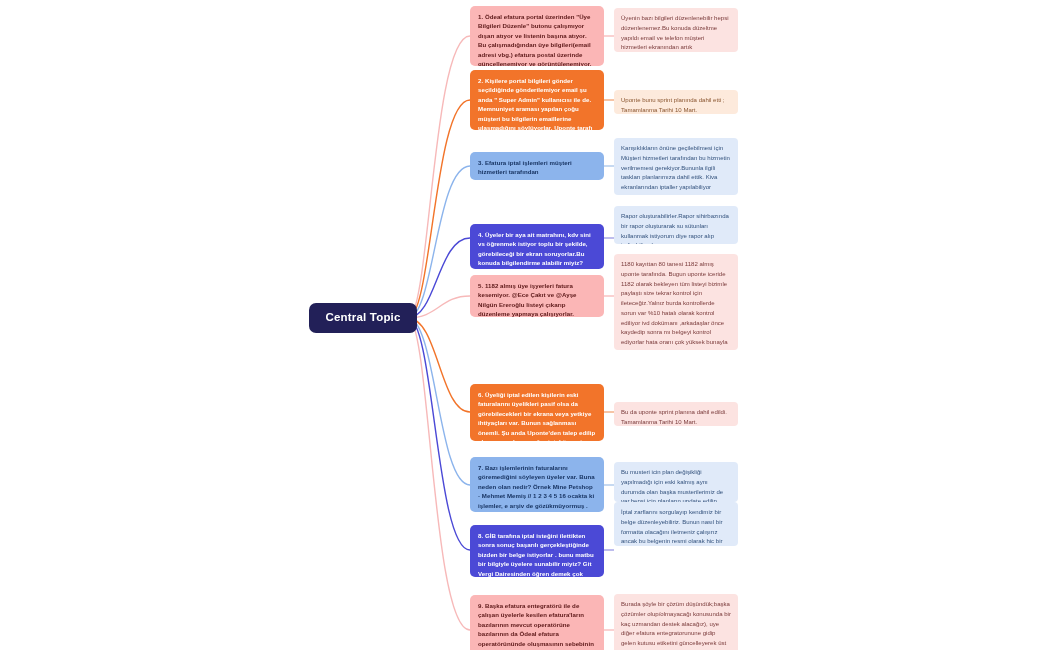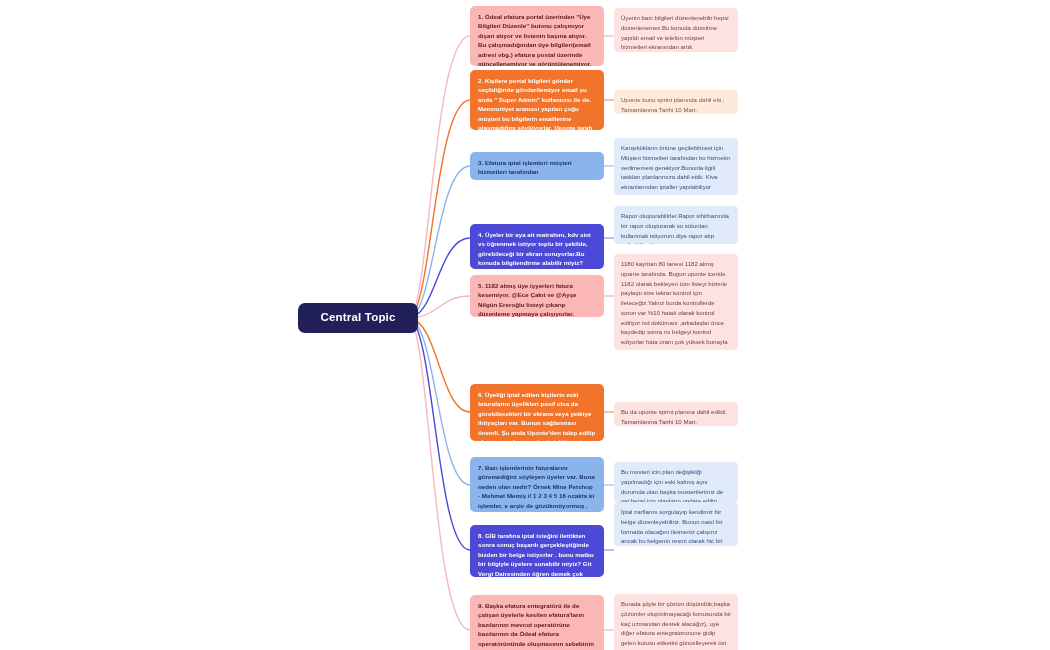--- a/index.html
+++ b/index.html
@@ -106,21 +106,21 @@
     <path d="M604,100 L614,100" fill="none" stroke="#f2a574" stroke-width="1.3"></path>
     <path d="M604,166 L614,166" fill="none" stroke="#a8c5ea" stroke-width="1.3"></path>
     <path d="M604,238 L614,238" fill="none" stroke="#9b9ae4" stroke-width="1.3"></path>
     <path d="M604,296 L614,296" fill="none" stroke="#f7b9b9" stroke-width="1.3"></path>
     <path d="M604,412 L614,412" fill="none" stroke="#f2a574" stroke-width="1.3"></path>
     <path d="M604,485 L614,485" fill="none" stroke="#a8c5ea" stroke-width="1.3"></path>
     <path d="M604,550 L614,550" fill="none" stroke="#9b9ae4" stroke-width="1.3"></path>
     <path d="M604,630 L614,630" fill="none" stroke="#f7b9b9" stroke-width="1.3"></path>
   </svg>
 
-  <div class="central" style="left:298px; top:303px; width:120px; height:30px;">Central Topic</div>
+  <div class="central" style="left:309px; top:303px; width:108px; height:30px;">Central Topic</div>
 
   <div class="node c-pink" style="left:470px; top:6px; width:134px; height:60px;">1. Ödeal efatura portal üzerinden "Üye Bilgileri Düzenle" butonu çalışmıyor dışarı atıyor ve listenin başına atıyor. Bu çalışmadığından üye bilgileri(email adresi vbg.) efatura postal üzerinde güncellenemiyor ve görüntülenemiyor.</div>
   <div class="note n-pink" style="left:614px; top:8px; width:124px; height:44px;">Üyenin bazı bilgileri düzenlenebilir hepsi düzenlenemez.Bu konuda düzeltme yapıldı email ve telefon müşteri hizmetleri ekranından artık düzenlenebiliyor.</div>
 
   <div class="node c-orange" style="left:470px; top:70px; width:134px; height:60px;">2. Kişilere portal bilgileri gönder seçildiğinde gönderilemiyor email şu anda " Super Admin" kullanıcısı ile de. Memnuniyet araması yapılan çoğu müşteri bu bilgilerin emaillerine ulaşmadığını söylüyorlar. Uponte tarafı "Mail limitinizi kontrol edin" dönüşü yapıyor bize.</div>
   <div class="note n-orange" style="left:614px; top:90px; width:124px; height:24px;">Uponte bunu sprint planında dahil etti ; Tamamlanma Tarihi 10 Mart.</div>
 
   <div class="node c-ltblue" style="left:470px; top:152px; width:134px; height:28px;">3. Efatura iptal işlemleri müşteri hizmetleri tarafından gerçekleştirilemiyor.</div>
   <div class="note n-ltblue" style="left:614px; top:138px; width:124px; height:57px;">Karışıklıkların önüne geçilebilmesi için Müşteri hizmetleri tarafından bu hizmetin verilmemesi gerekiyor.Bununla ilgili taskları planlarımıza dahil ettik. Kiva ekranlarından iptaller yapılabiliyor olacak.Tamamlanma Tarihi 13 Mart.</div>
 

